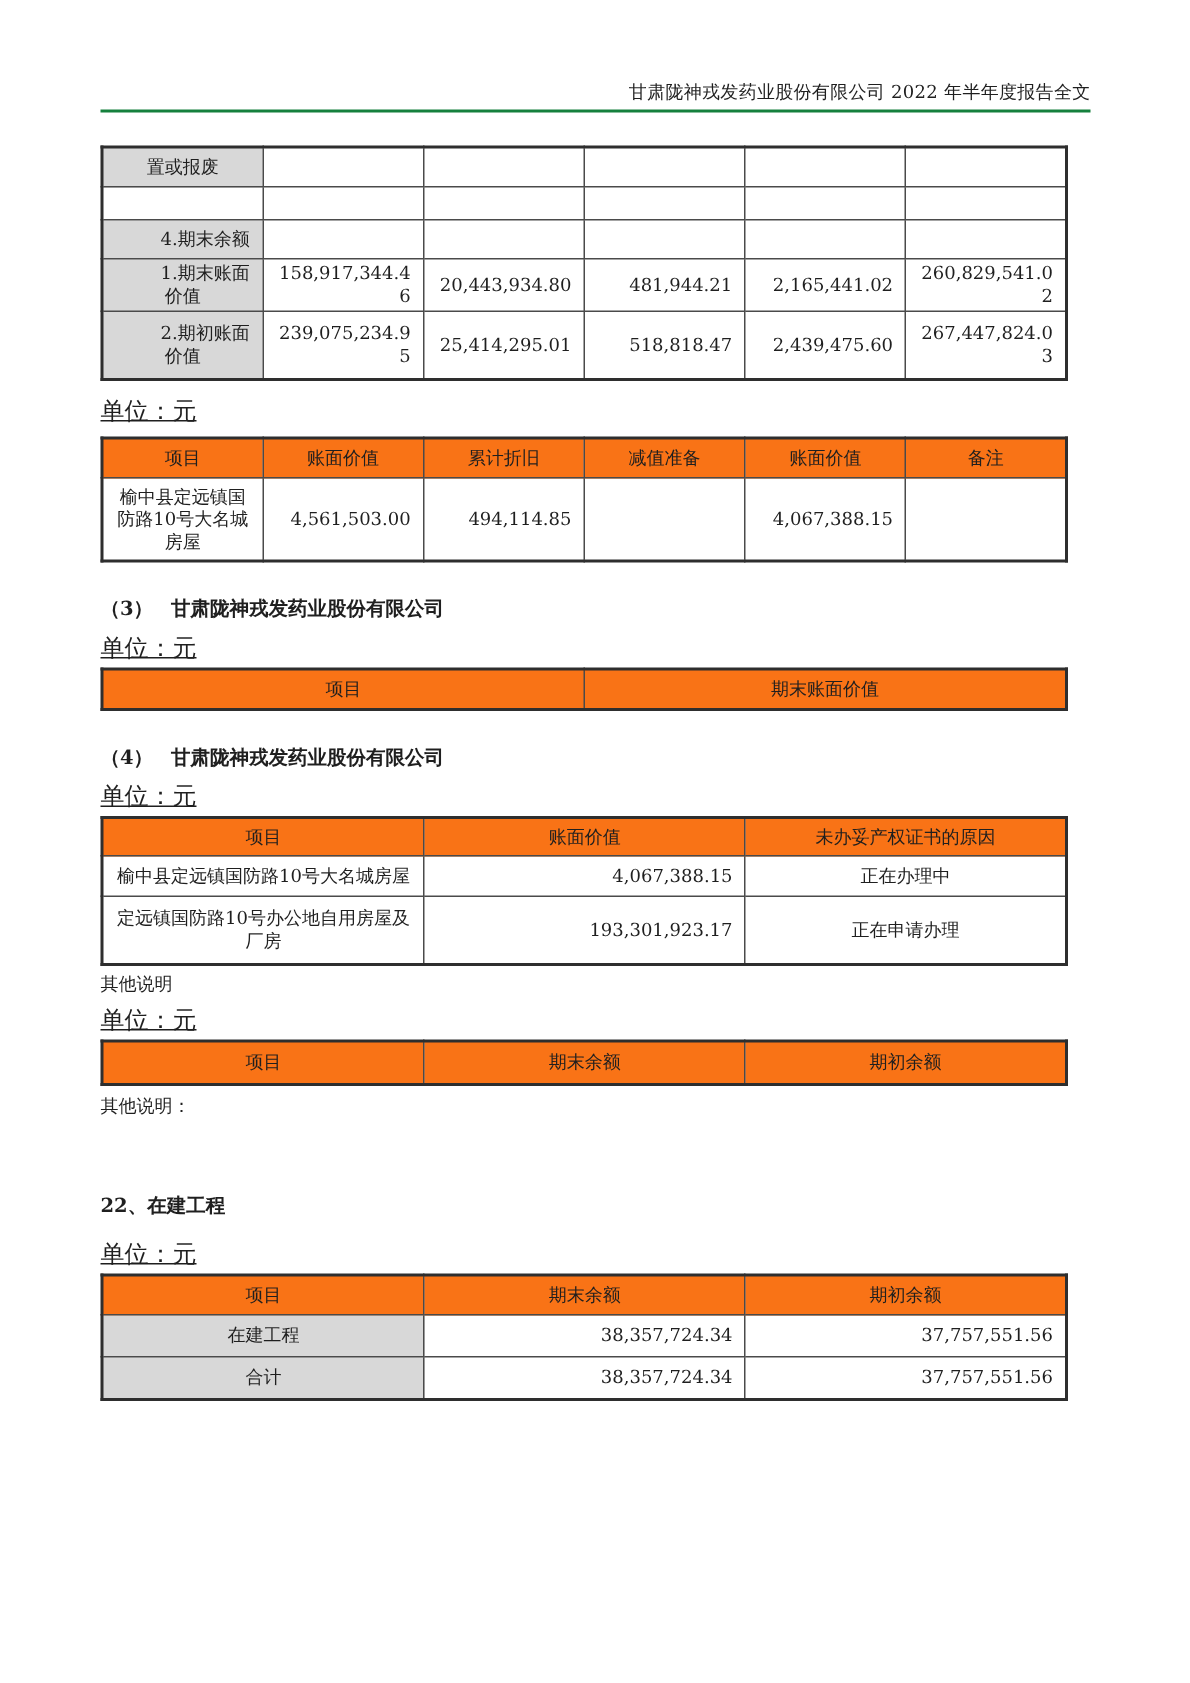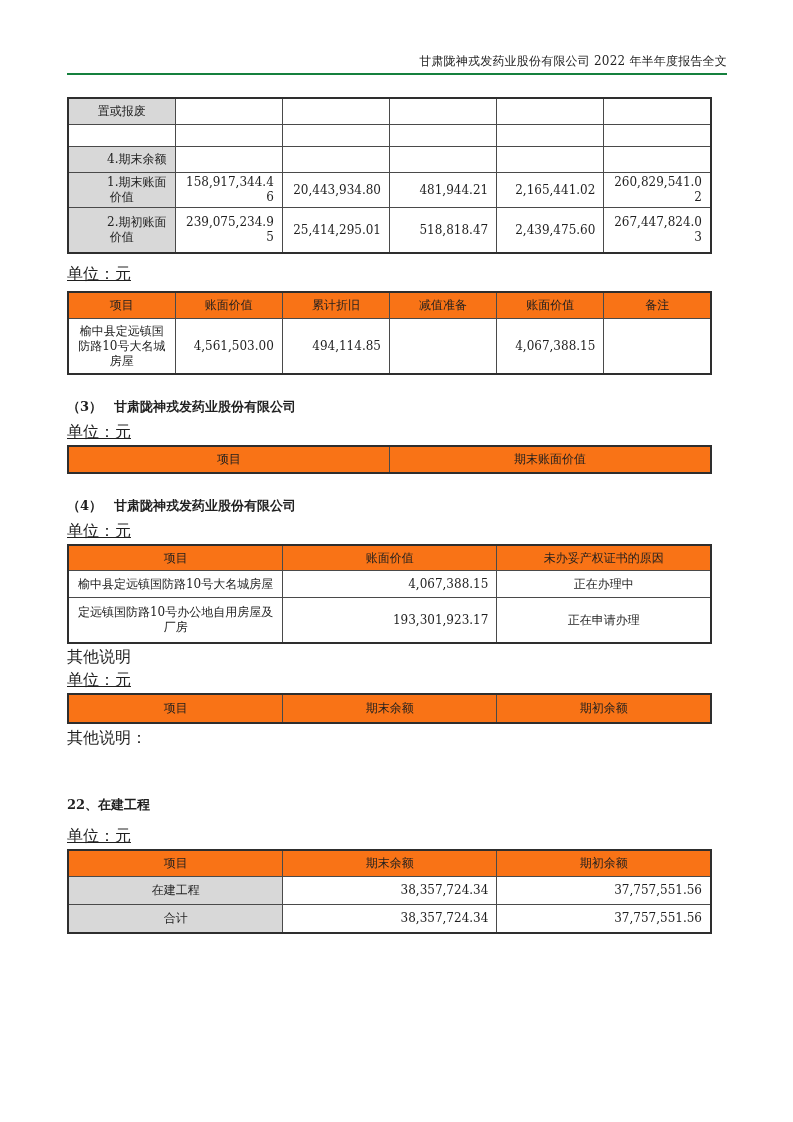--- a/index.html
+++ b/index.html
@@ -41,21 +41,21 @@
   #t6 th{height:21px} #t6 td{height:23px}
   .sec-heading{font-size:13px;font-weight:bold;line-height:19px;margin-top:17px;}
   .sec-heading .num-part{margin-right:12px;}
   .h2{margin-top:20px;}
   .h3{margin-top:22px;}
   .h5{margin-top:46px;}
   .h22{margin-top:50px;}
   .unit{font-size:16px;line-height:15px;text-align:left;margin:12px 2px 10px 0;text-decoration:underline;}
   .unit.tight{margin-top:8px;margin-bottom:6px;}
   .unit.t6m{margin-top:14px;margin-bottom:6px;}
-  .note{font-size:16px;line-height:15px;margin-top:5px;}
+  .note{font-size:12px;line-height:15px;margin-top:5px;}
   .note2{margin-top:6px;}
   .tbl-wrap{margin-top:22px;}
 </style>
 </head>
 <body>
 
 <div class="page">
 
   <div class="doc-header">甘肃陇神戎发药业股份有限公司 2022 年半年度报告全文</div>
 

